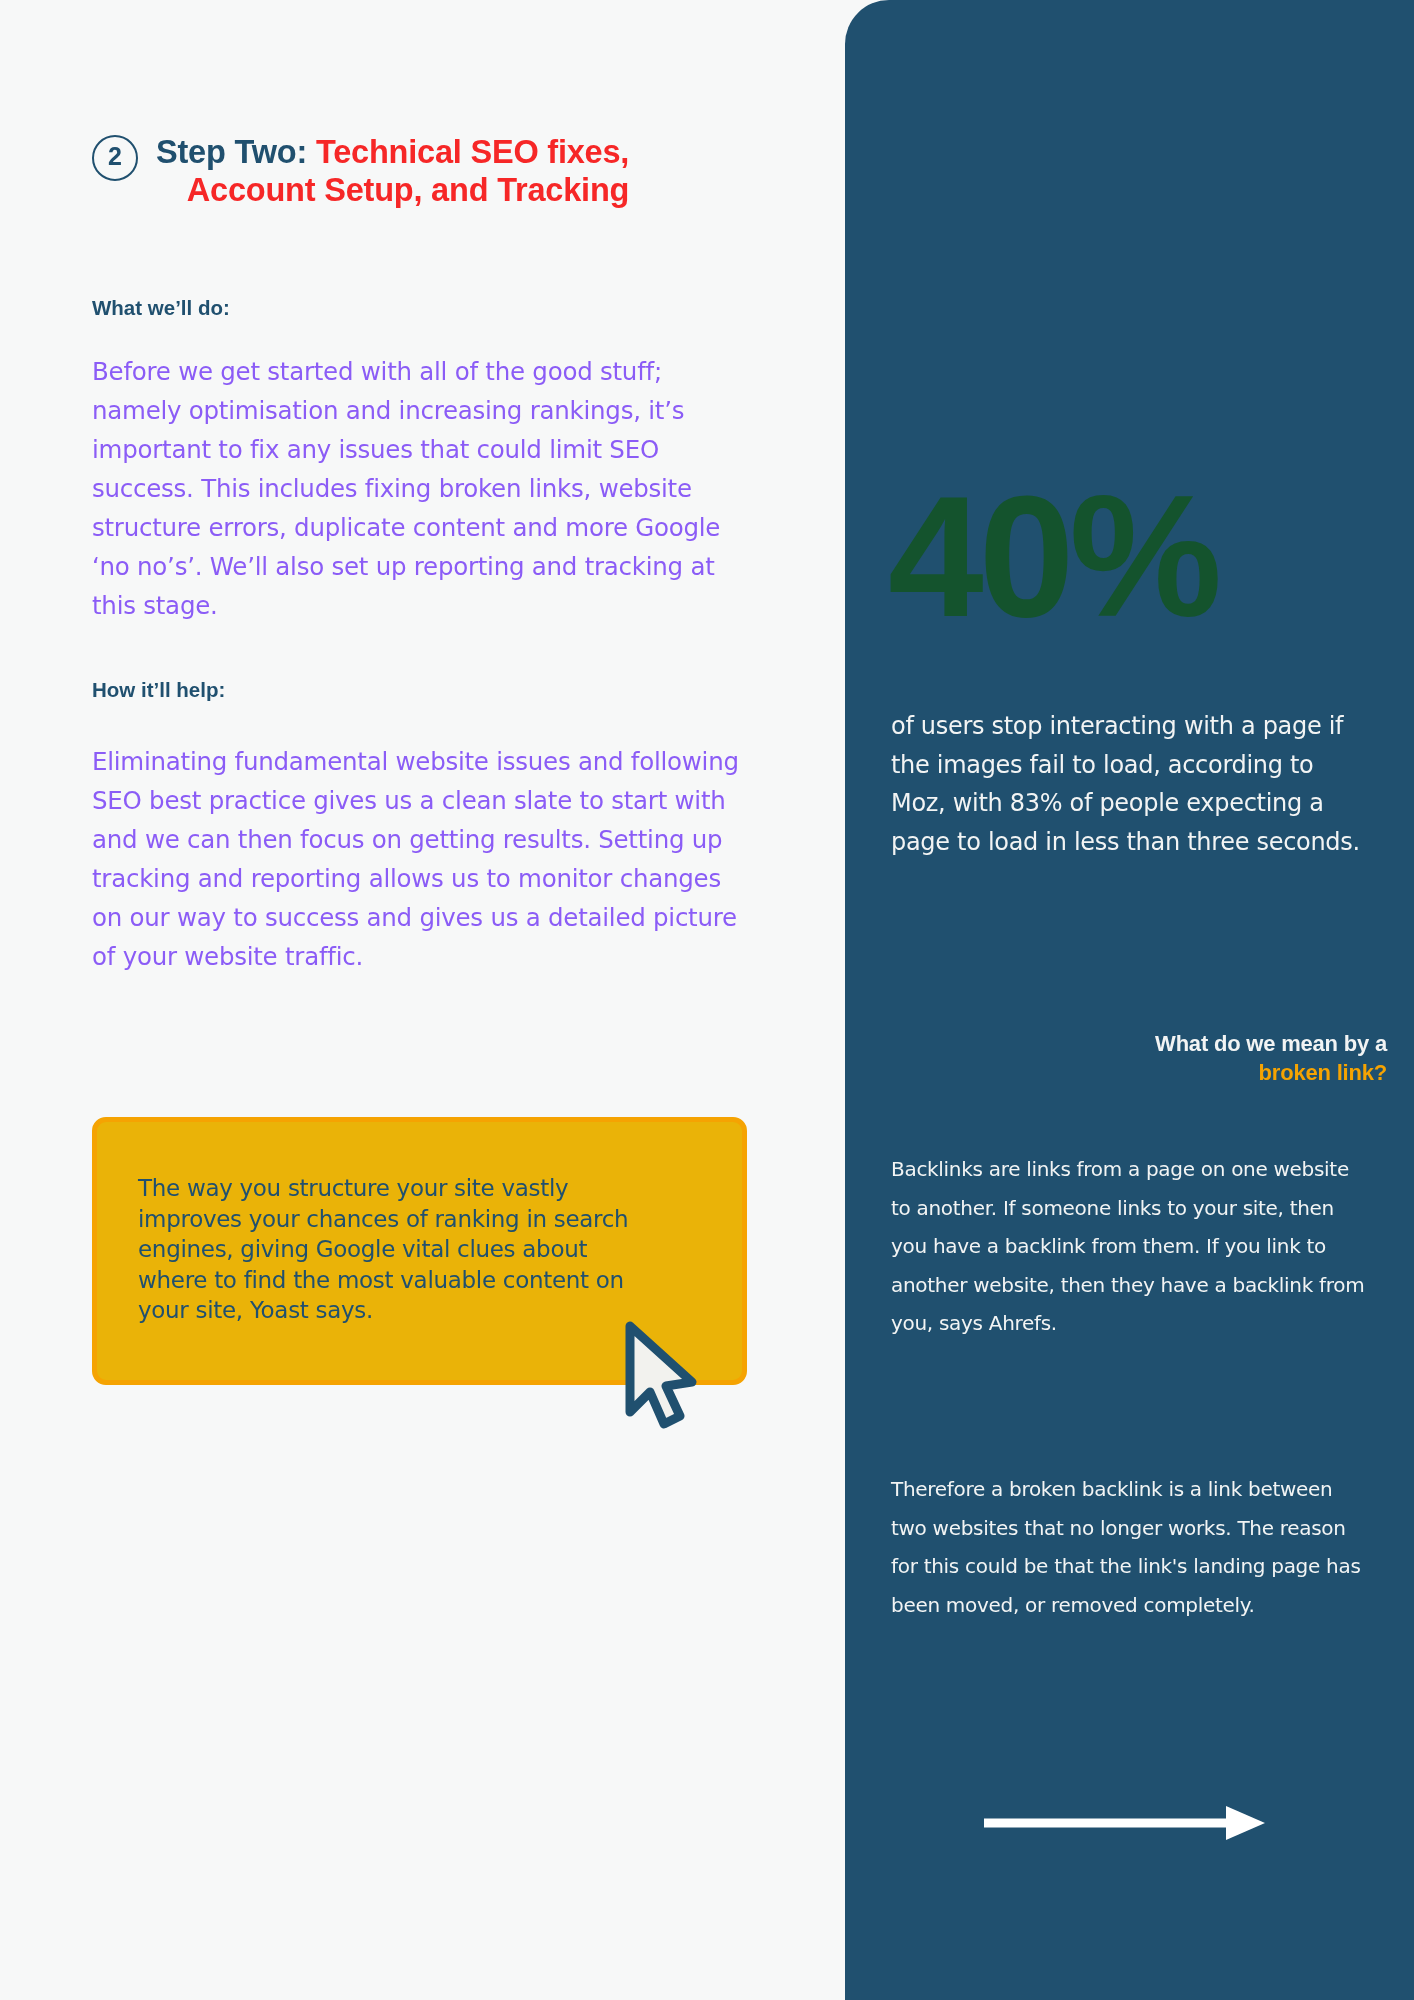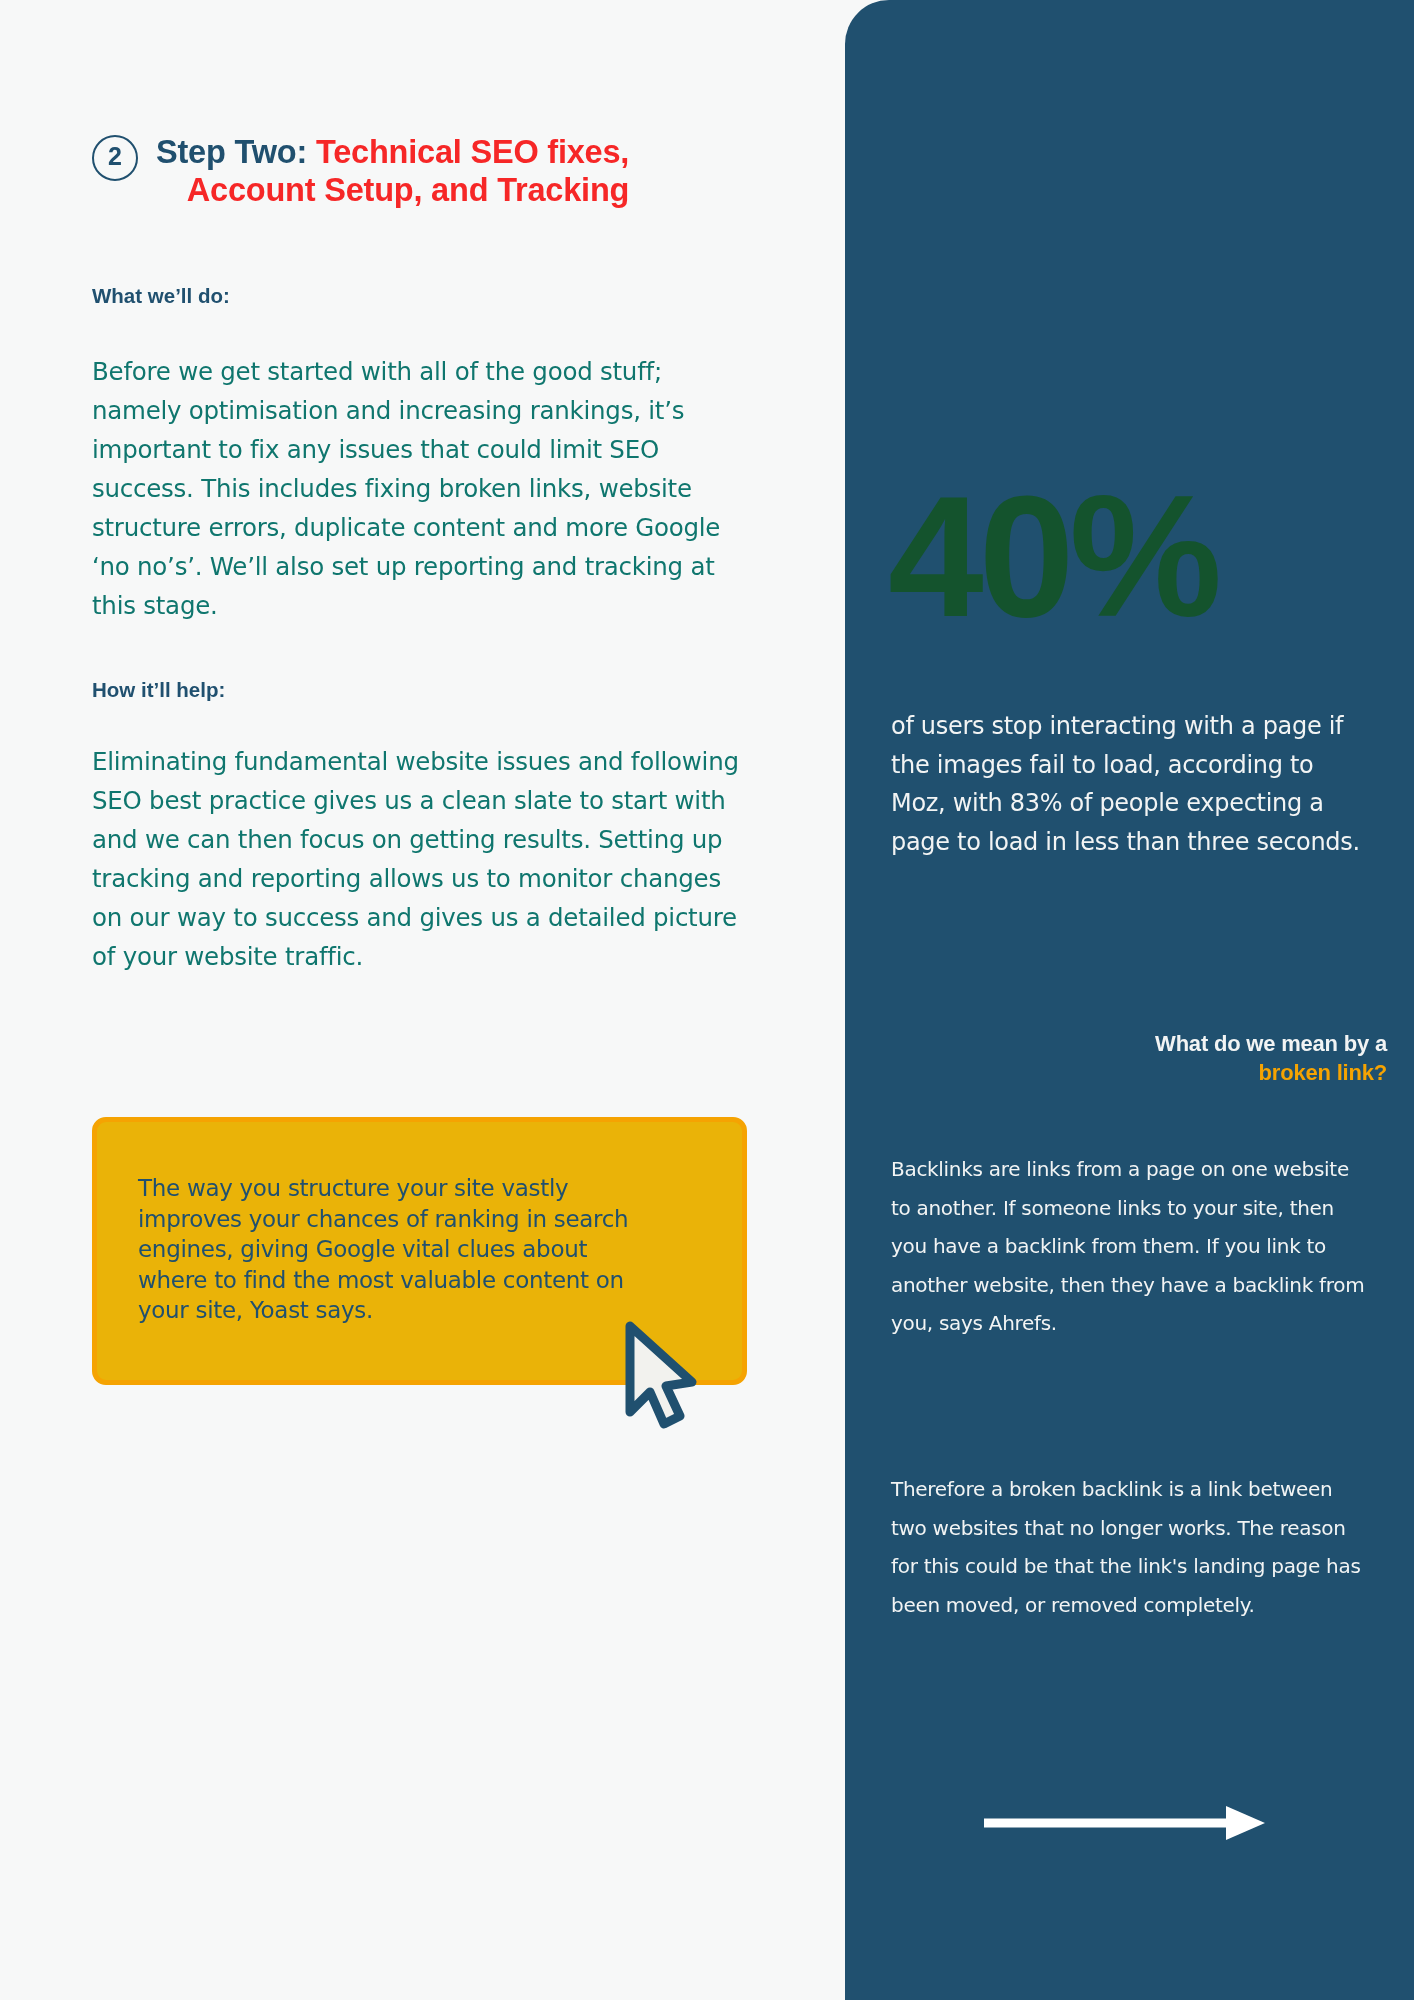--- a/index.html
+++ b/index.html
@@ -83,32 +83,32 @@
 
   
   .lead {
     position: absolute;
     left: 92px;
     font-family: "Liberation Sans", sans-serif;
     font-weight: bold;
     font-size: 20.5px;
     color: #20506f;
   }
-  #lead-1 { top: 284px; text-align: center; }
+  #lead-1 { top: 296px; text-align: center; }
   #lead-2 { top: 678px; }
 
   .para {
     position: absolute;
     left: 92px;
     width: 660px;
     font-family: "DejaVu Sans", sans-serif;
     font-weight: 400;
     font-size: 24.5px;
     line-height: 39px;
-    color: #0f766e;
+    color: #8b5cf6;
     letter-spacing: -0.25px;
   }
   #para-1 { top: 352px; }
   #para-2 { top: 742px; }
 
   
   #quote-box {
     position: absolute;
     left: 92px;
     top: 1117px;

